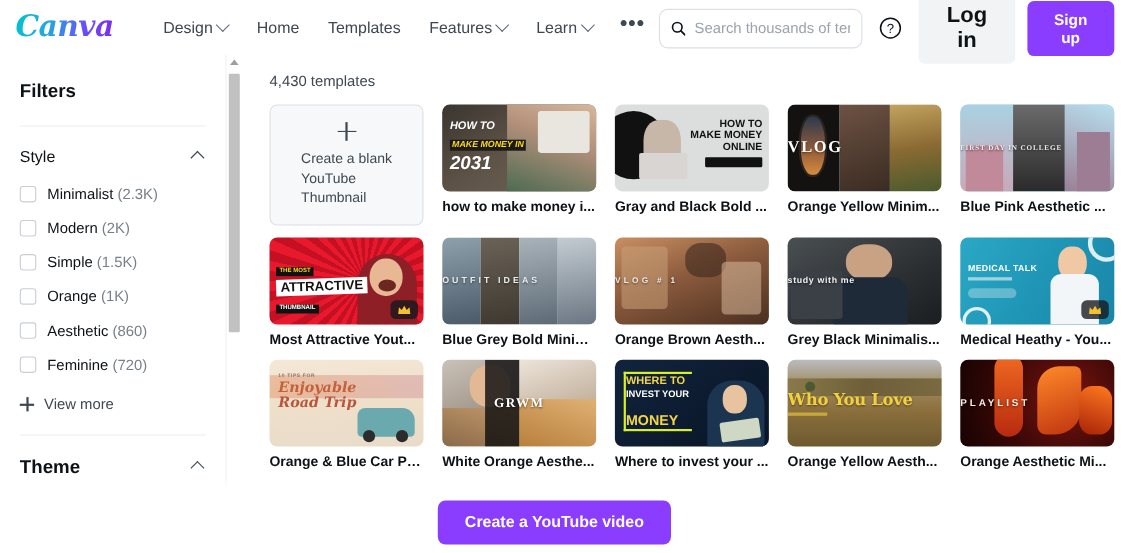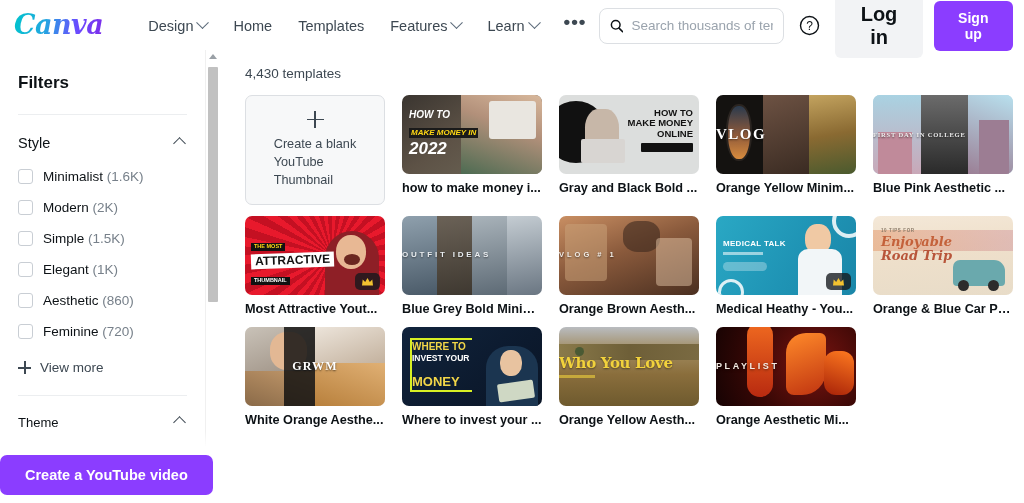--- a/index.html
+++ b/index.html
@@ -229,22 +229,22 @@
     margin-top: 2px;
   }
 
   .theme-head {
     display: flex;
     align-items: center;
     justify-content: space-between;
     padding-top: 19px;
   }
   .theme-head .label {
-    font-size: 13px;
-    font-weight: 400;
+    font-size: 17px;
+    font-weight: 700;
     color: #0d1216;
   }
 
   .sidebar-fade {
     position: absolute;
     left: 0; right: 0; bottom: 0;
     height: 34px;
     background: linear-gradient(to bottom, rgba(255,255,255,0) 0%, #ffffff 72%);
     pointer-events: none;
   }
@@ -385,20 +385,21 @@
   .split4 > div { flex: 1; }
 
   
   .footer {
     position: absolute;
     left: 0; right: 16px; bottom: 0;
     height: 56px;
     background: #ffffff;
     display: flex;
     align-items: center;
+    justify-content: center;
     z-index: 15;
   }
   .footer:before {
     content: "";
     position: absolute;
     left: 0; right: 0; top: -16px;
     height: 16px;
     background: linear-gradient(to bottom, rgba(255,255,255,0) 0%, #ffffff 100%);
   }
   .cta {
@@ -469,41 +470,41 @@
 
     <div class="section-head">
       <span class="label">Style</span>
       <i class="caret-up"></i>
     </div>
 
     <div class="opt-row">
       <span class="cbox"></span>
       <span class="opt-label">
         <span>Minimalist</span>
-        <span class="opt-count">(1.6K)</span>
+        <span class="opt-count">(2.3K)</span>
       </span>
     </div>
     <div class="opt-row">
       <span class="cbox"></span>
       <span class="opt-label">
         <span>Modern</span>
         <span class="opt-count">(2K)</span>
       </span>
     </div>
     <div class="opt-row">
       <span class="cbox"></span>
       <span class="opt-label">
         <span>Simple</span>
         <span class="opt-count">(1.5K)</span>
       </span>
     </div>
     <div class="opt-row">
       <span class="cbox"></span>
       <span class="opt-label">
-        <span>Elegant</span>
+        <span>Orange</span>
         <span class="opt-count">(1K)</span>
       </span>
     </div>
     <div class="opt-row">
       <span class="cbox"></span>
       <span class="opt-label">
         <span>Aesthetic</span>
         <span class="opt-count">(860)</span>
       </span>
     </div>
@@ -549,21 +550,21 @@
         </div>
       </div>
 
       <div class="card">
         <div class="thumb" style="background:linear-gradient(145deg,#3a3530 0%,#5d5246 45%,#6f6a5a 100%);">
           <div style="position:absolute;right:0;top:0;width:58%;height:100%;background:linear-gradient(200deg,#d8b89c 0%,#b2907a 40%,#4d6b52 100%);"></div>
           <div style="position:absolute;right:4%;top:8%;width:34%;height:48%;background:#e9e6e0;border-radius:3px;"></div>
           <div style="position:absolute;left:7px;top:15px;">
             <div class="t-txt" style="font-size:10px;color:#fff;text-align:left;font-style:italic;">HOW TO</div>
             <div class="t-txt" style="font-size:8px;color:#ffd814;background:#1a1a1a;padding:1px 2px;display:inline-block;margin-top:1px;font-style:italic;">MAKE MONEY IN</div>
-            <div class="t-txt" style="font-size:17px;color:#fff;text-align:left;margin-top:1px;font-style:italic;">2022</div>
+            <div class="t-txt" style="font-size:17px;color:#fff;text-align:left;margin-top:1px;font-style:italic;">2031</div>
           </div>
         </div>
         <div class="card-title">how to make money i...</div>
       </div>
 
       <div class="card">
         <div class="thumb" style="background:#dcdedd;">
           <div style="position:absolute;left:-14px;top:6px;width:62px;height:62px;border-radius:50%;background:#111;"></div>
           <div style="position:absolute;left:26px;top:14px;width:34px;height:46px;background:#c7b7a8;border-radius:40% 40% 10% 10%;"></div>
           <div style="position:absolute;left:22px;top:44px;width:44px;height:24px;background:#d8d5d2;border-radius:2px;"></div>
@@ -646,20 +647,31 @@
           <div style="position:absolute;left:4%;top:10%;width:30%;height:72%;background:rgba(200,160,120,.55);border-radius:4px;"></div>
           <div style="position:absolute;left:46%;top:6%;width:26%;height:40%;background:rgba(60,40,30,.6);border-radius:40%;"></div>
           <div style="position:absolute;right:5%;top:28%;width:26%;height:60%;background:rgba(225,195,165,.5);border-radius:4px;"></div>
           <div class="t-overlay">
             <div class="t-txt" style="font-size:7.5px;color:#f2ece6;letter-spacing:3px;text-shadow:0 1px 2px rgba(0,0,0,.55);">VLOG  # 1</div>
           </div>
         </div>
         <div class="card-title">Orange Brown Aesth...</div>
       </div>
 
+      <div class="card">
+        <div class="thumb" style="background:linear-gradient(150deg,#4a4f52 0%,#2b2f32 60%,#1b1e20 100%);">
+          <div style="position:absolute;left:38%;top:8%;width:30%;height:42%;background:#c9a183;border-radius:45%;"></div>
+          <div style="position:absolute;left:30%;top:46%;width:48%;height:54%;background:#1e2a38;border-radius:14px 14px 0 0;"></div>
+          <div style="position:absolute;left:2%;top:38%;width:34%;height:56%;background:#3a4046;border-radius:3px;"></div>
+          <div class="t-overlay">
+            <div class="t-txt" style="font-size:8px;color:#f0f0f0;letter-spacing:.6px;text-shadow:0 1px 2px rgba(0,0,0,.6);">study with me</div>
+          </div>
+        </div>
+        <div class="card-title">Grey Black Minimalis...</div>
+      </div>
 
       <div class="card">
         <div class="thumb" style="background:linear-gradient(120deg,#2aa8c4 0%,#1f94b5 55%,#1a86a8 100%);">
           <div style="position:absolute;right:-10px;top:-12px;width:34px;height:34px;border:4px solid #fff;border-radius:50%;opacity:.85;"></div>
           <div style="position:absolute;left:2px;bottom:-10px;width:26px;height:26px;border:3.5px solid #fff;border-radius:50%;opacity:.85;"></div>
           <div style="position:absolute;right:18%;top:10%;width:26px;height:30px;background:#f0c9a4;border-radius:45%;"></div>
           <div style="position:absolute;right:10%;bottom:0;width:44px;height:46px;background:#f2f6f8;border-radius:10px 10px 0 0;"></div>
           <div style="position:absolute;left:7px;top:24px;">
             <div class="t-txt" style="font-size:8px;color:#fff;text-align:left;letter-spacing:.3px;">MEDICAL TALK</div>
             <div style="width:40px;height:3px;background:rgba(255,255,255,.55);margin-top:3px;"></div>

